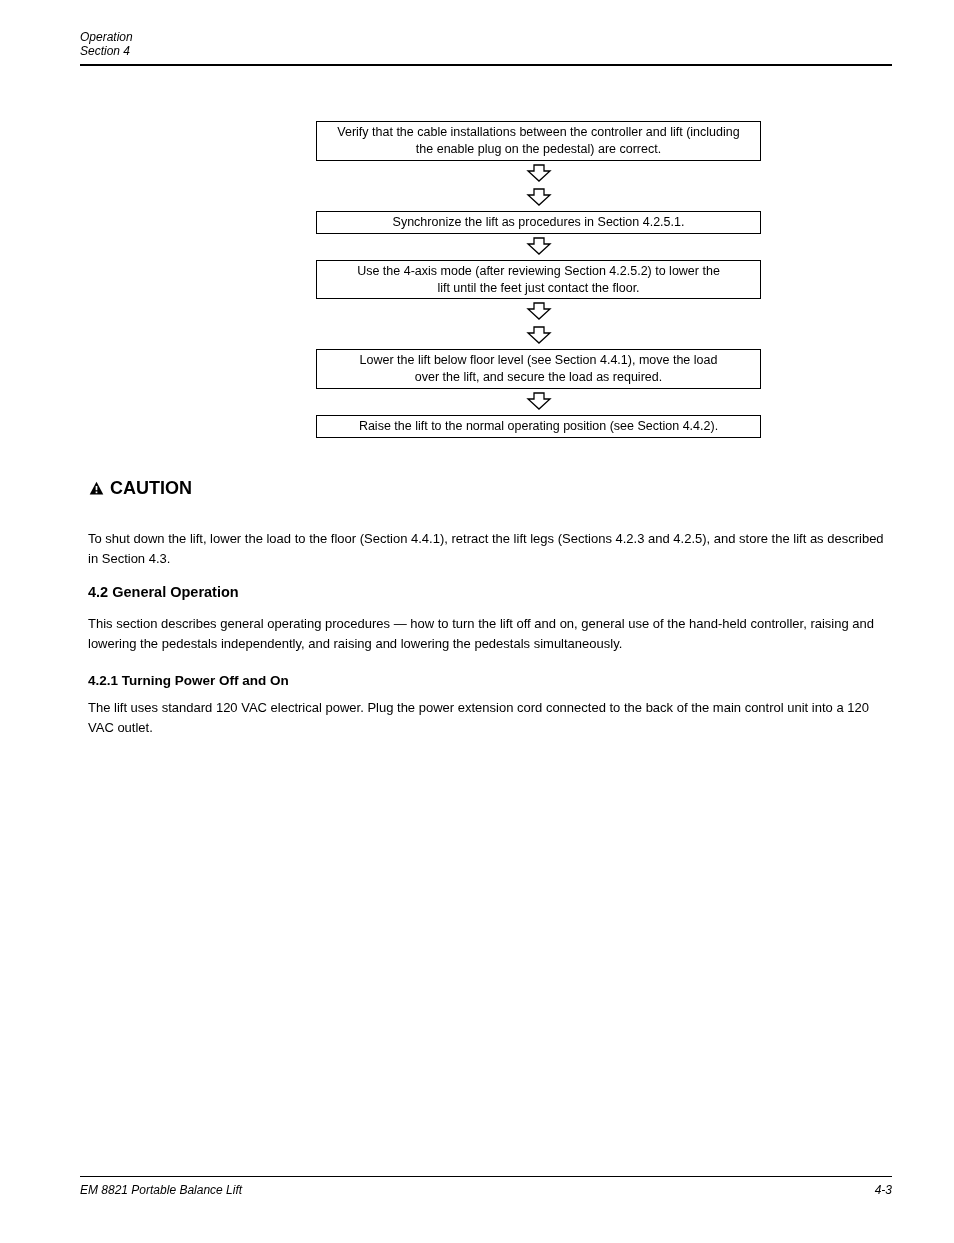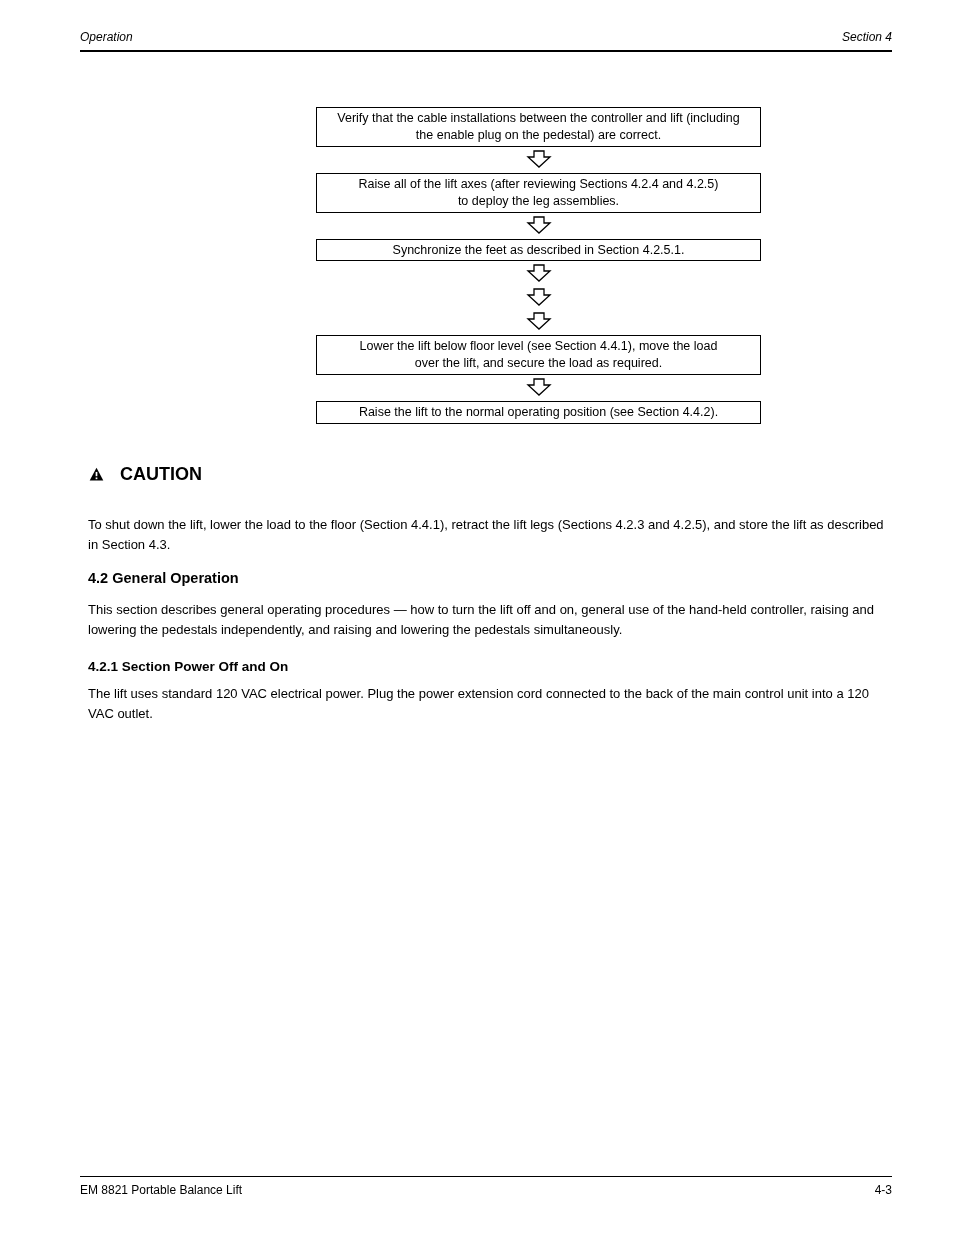--- a/index.html
+++ b/index.html
@@ -14,20 +14,21 @@
     color: #000;
   }
   .header {
     border-bottom: 2px solid #000;
     padding-bottom: 6px;
     margin-bottom: 55px;
     display: flex;
     justify-content: space-between;
     font-size: 12px;
     font-style: italic;
+    flex-direction: column;
   }
   .flow-container {
     width: 550px;
     margin: 0 auto 40px auto;
     padding-left: 105px;
   }
   .flow-box {
     border: 1.5px solid #000;
     text-align: center;
     padding: 2px 6px;
@@ -48,21 +49,21 @@
     align-items: flex-start;
     gap: 18px;
     margin-bottom: 30px;
     padding-left: 8px;
   }
   .caution-label {
     font-weight: bold;
     font-size: 18px;
     display: inline-flex;
     align-items: center;
-    gap: 15px;
+    gap: 5px;
     white-space: nowrap;
   }
   .caution-label svg { width: 17px; height: 17px; }
   .caution-text {
     font-size: 13px;
     line-height: 1.4;
     flex: 1;
     padding-top: 2px;
   }
   .section-para {
@@ -85,49 +86,50 @@
   .footer {
     position: absolute;
     left: 80px;
     right: 62px;
     bottom: 46px;
     border-top: 1px solid #000;
     padding-top: 6px;
     display: flex;
     justify-content: space-between;
     font-size: 12px;
+    font-style: italic;
   }
 </style>
 </head>
 <body>
 
 <div class="header">
   <span>Operation</span>
   <span>Section 4</span>
 </div>
 
 <div class="flow-container">
   <div class="flow-box">Verify that the cable installations between the controller and lift (including<br>the enable plug on the pedestal) are correct.</div>
   <div class="arrow">
     <svg viewBox="0 0 30 20">
         <path d="M10 2 H20 V8 H26 L15 18 L4 8 H10 Z" fill="none" stroke="#000" stroke-width="1.3"></path>
       </svg>
   </div>
-  <div class="flow-box">Raise all of the lift axes (after reviewing Sections 4.2.4 and 4.2.5)<br>to deploy the leg assemblies.</div>
   <div class="arrow">
     <svg viewBox="0 0 30 20">
         <path d="M10 2 H20 V8 H26 L15 18 L4 8 H10 Z" fill="none" stroke="#000" stroke-width="1.3"></path>
       </svg>
   </div>
-  <div class="flow-box">Synchronize the feet as described in Section 4.2.5.1.</div>
+  <div class="flow-box">Synchronize the lift as procedures in Section 4.2.5.1.</div>
   <div class="arrow">
     <svg viewBox="0 0 30 20">
         <path d="M10 2 H20 V8 H26 L15 18 L4 8 H10 Z" fill="none" stroke="#000" stroke-width="1.3"></path>
       </svg>
   </div>
+  <div class="flow-box">Use the 4-axis mode (after reviewing Section 4.2.5.2) to lower the<br>lift until the feet just contact the floor.</div>
   <div class="arrow">
     <svg viewBox="0 0 30 20">
         <path d="M10 2 H20 V8 H26 L15 18 L4 8 H10 Z" fill="none" stroke="#000" stroke-width="1.3"></path>
       </svg>
   </div>
   <div class="arrow">
     <svg viewBox="0 0 30 20">
         <path d="M10 2 H20 V8 H26 L15 18 L4 8 H10 Z" fill="none" stroke="#000" stroke-width="1.3"></path>
       </svg>
   </div>
@@ -149,19 +151,19 @@
       </svg>
     <span>CAUTION</span>
   </span>
 </div>
 
 <p class="section-para">To shut down the lift, lower the load to the floor (Section 4.4.1), retract the lift legs (Sections 4.2.3 and 4.2.5), and store the lift as described in Section 4.3.</p>
 
 <h2 class="section-h1">4.2     General Operation</h2>
 <p class="section-para">This section describes general operating procedures — how to turn the lift off and on, general use of the hand-held controller, raising and lowering the pedestals independently, and raising and lowering the pedestals simultaneously.</p>
 
-<h3 class="section-h2">4.2.1   Section Power Off and On</h3>
+<h3 class="section-h2">4.2.1   Turning Power Off and On</h3>
 <p class="section-para">The lift uses standard 120 VAC electrical power. Plug the power extension cord connected to the back of the main control unit into a 120 VAC outlet.</p>
 
 <div class="footer">
   <span>EM 8821 Portable Balance Lift</span>
   <span>4-3</span>
 </div>
 
 </body></html>

